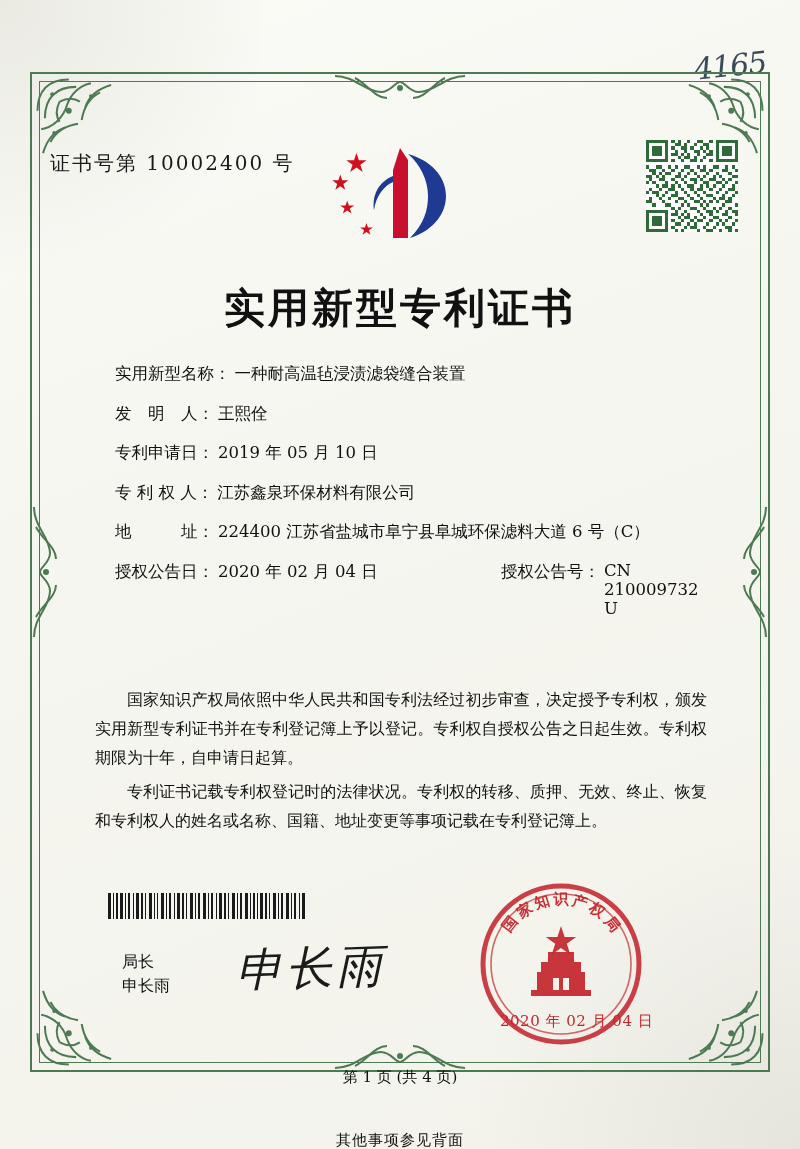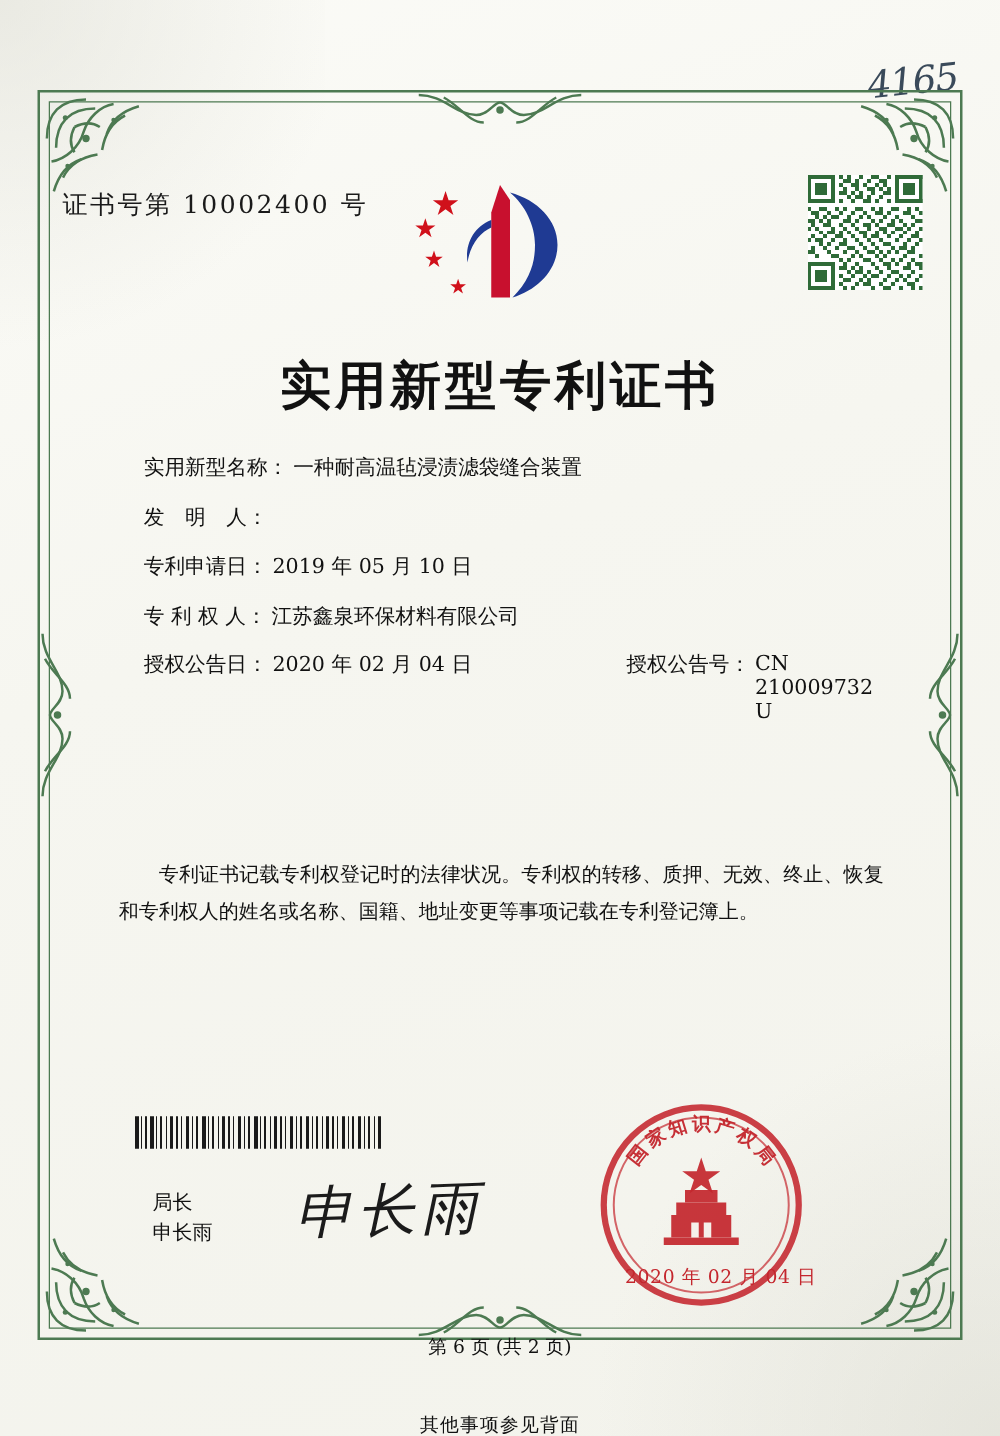--- a/index.html
+++ b/index.html
@@ -628,38 +628,44 @@
 
   <div id="doc-title">实用新型专利证书</div>
 
   <div id="fields">
     <div class="field-row">
       <span class="field-label">实用新型名称：</span>
       <span class="field-value">一种耐高温毡浸渍滤袋缝合装置</span>
     </div>
     <div class="field-row">
       <span class="field-label">发　明　人：</span>
+      <span class="field-value">王熙佺</span>
     </div>
     <div class="field-row">
       <span class="field-label">专利申请日：</span>
       <span class="field-value">2019 年 05 月 10 日</span>
     </div>
     <div class="field-row">
       <span class="field-label">专 利 权 人：</span>
       <span class="field-value">江苏鑫泉环保材料有限公司</span>
     </div>
+    <div class="field-row">
+      <span class="field-label">地　　　址：</span>
+      <span class="field-value">224400 江苏省盐城市阜宁县阜城环保滤料大道 6 号（C）</span>
+    </div>
     <div class="field-row two-col">
       <span class="field-label">授权公告日：</span>
       <span class="field-value">2020 年 02 月 04 日</span>
       <span class="field-label2">授权公告号：</span>
       <span class="field-value2">CN 210009732 U</span>
     </div>
   </div>
 
   <div id="body-text">
+    <p>国家知识产权局依照中华人民共和国专利法经过初步审查，决定授予专利权，颁发实用新型专利证书并在专利登记簿上予以登记。专利权自授权公告之日起生效。专利权期限为十年，自申请日起算。</p>
     <p>专利证书记载专利权登记时的法律状况。专利权的转移、质押、无效、终止、恢复和专利权人的姓名或名称、国籍、地址变更等事项记载在专利登记簿上。</p>
   </div>
 
   <svg id="barcode" viewBox="0 0 200 26" shape-rendering="crispEdges">
     <g fill="#1a1a1a">
       <rect x="0" y="0" width="3" height="26"></rect>
         <rect x="5" y="0" width="1" height="26"></rect>
       <rect x="8" y="0" width="2" height="26"></rect>
         <rect x="12" y="0" width="3" height="26"></rect>
       <rect x="17" y="0" width="1" height="26"></rect>
@@ -735,16 +741,16 @@
       <text x="84" y="24" text-anchor="middle" transform="rotate(-34 84 84)">家</text>
       <text x="84" y="24" text-anchor="middle" transform="rotate(-17 84 84)">知</text>
       <text x="84" y="24" text-anchor="middle">识</text>
       <text x="84" y="24" text-anchor="middle" transform="rotate(17 84 84)">产</text>
       <text x="84" y="24" text-anchor="middle" transform="rotate(34 84 84)">权</text>
       <text x="84" y="24" text-anchor="middle" transform="rotate(52 84 84)">局</text>
     </g>
   </svg>
   <div id="seal-date">2020 年 02 月 04 日</div>
 
-  <div id="page-indicator">第 6 页 (共 2 页)</div>
+  <div id="page-indicator">第 1 页 (共 4 页)</div>
   <div id="back-note">其他事项参见背面</div>
 
 </div>
 
 </body></html>

